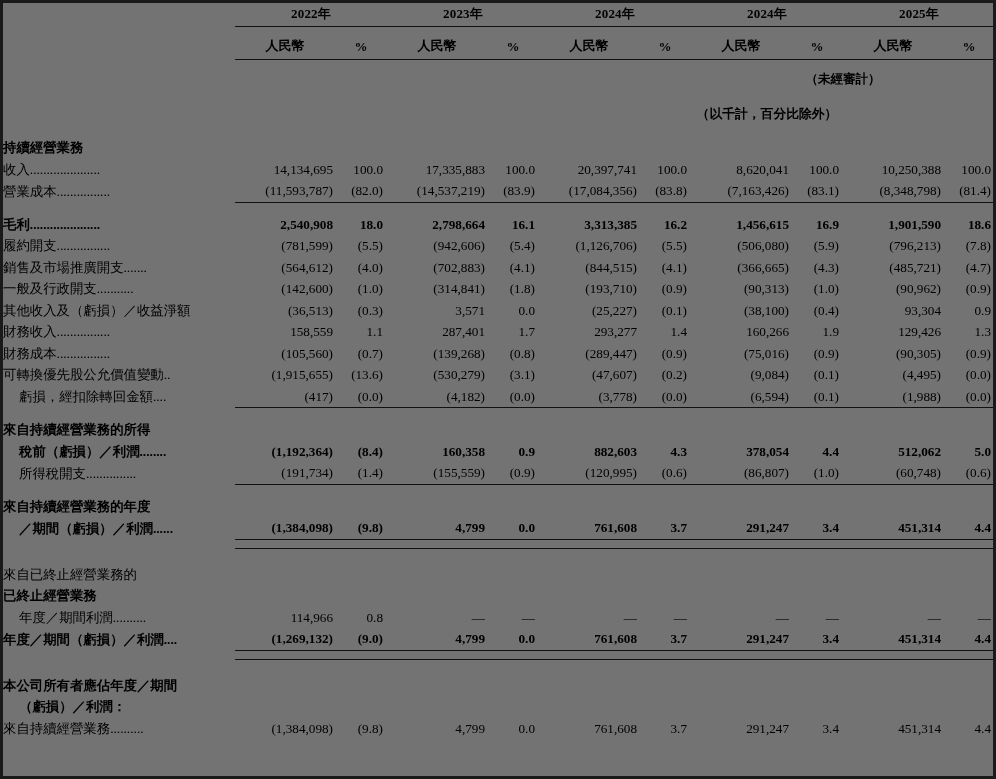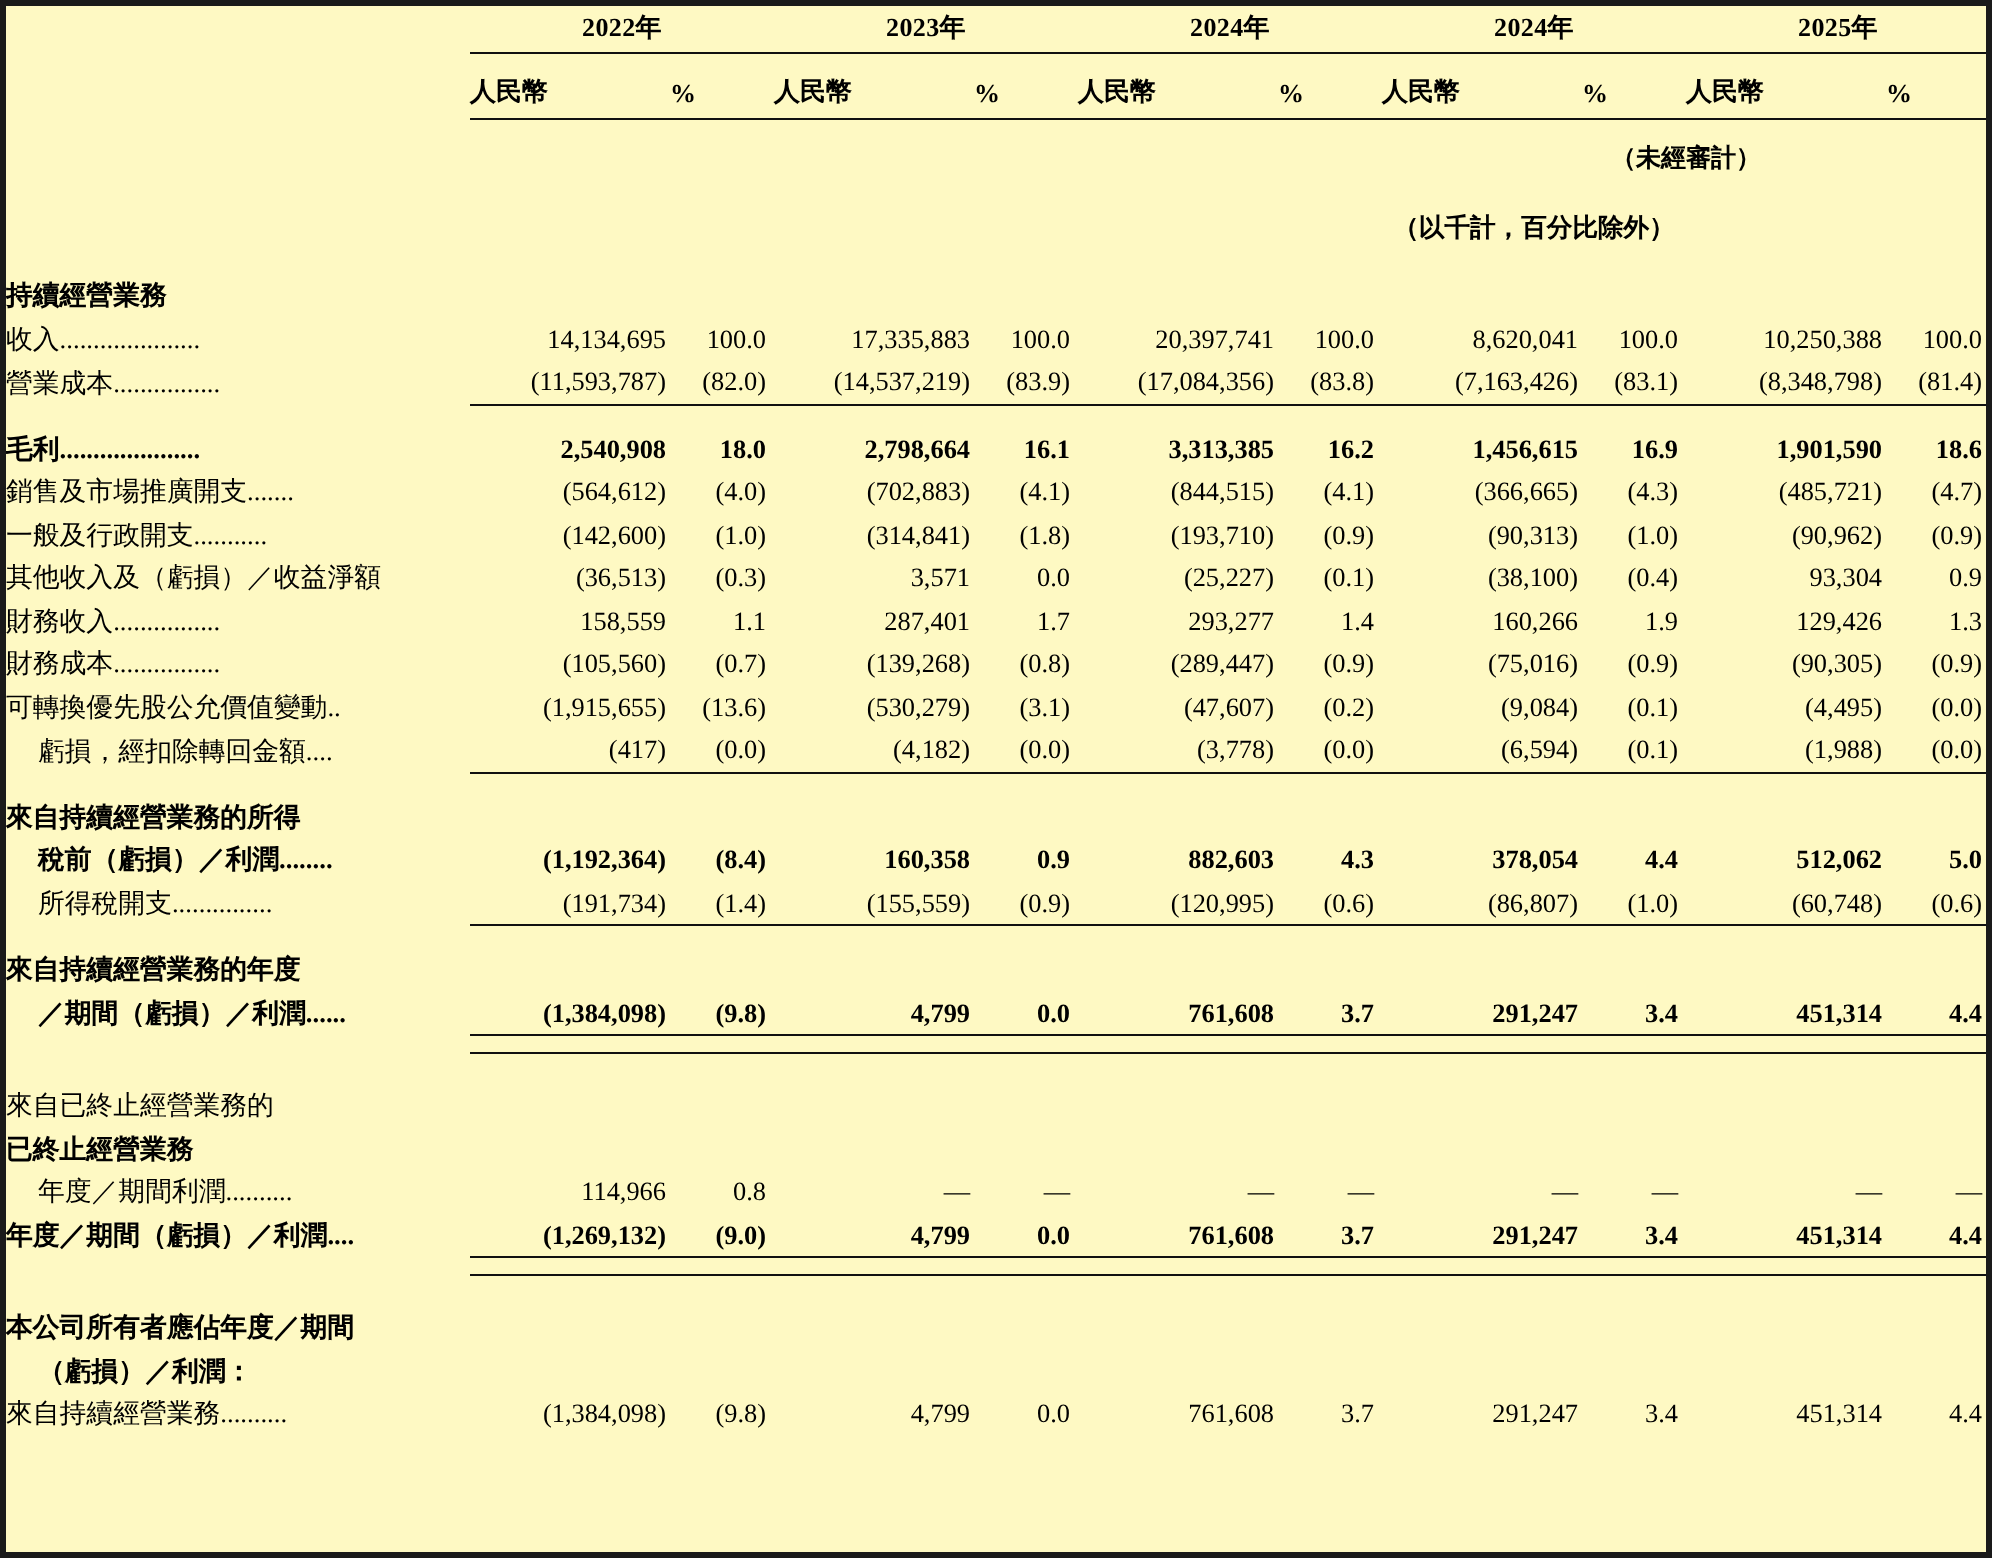--- a/index.html
+++ b/index.html
@@ -13,21 +13,21 @@
     font-family: "Liberation Serif", "DejaVu Serif", serif;
     color: #000000;
     overflow: hidden;
   }
   #page {
     position: relative;
     width: 996px;
     height: 779px;
     box-sizing: border-box;
     border: 3px solid #1a1a1a;
-    background: #fef9c3;
+    background: #737373;
     overflow: hidden;
   }
   table.fin {
     width: 100%;
     border-collapse: collapse;
     table-layout: fixed;
     font-size: 13.2px;
     margin-top: 2px;
   }
   col.c-label { width: 232px; }
@@ -45,21 +45,21 @@
     letter-spacing: .2px;
   }
   .rule-row td { height: 7px; }
   .rule {
     border-top: 1.3px solid #111;
     height: 0;
     font-size: 0;
     line-height: 0;
   }
   .sub-head {
-    text-align: left;
+    text-align: center;
     font-weight: bold;
     font-size: 13px;
     padding: 3px 0 4px 0;
   }
   .unaudited {
     text-align: center;
     font-weight: bold;
     font-size: 12.5px;
     padding-top: 4px;
     margin-top: 28px;
@@ -238,20 +238,33 @@
     <td class="num b">2,798,664</td>
     <td class="pct b">16.1</td>
     <td class="num b">3,313,385</td>
     <td class="pct b">16.2</td>
     <td class="num b">1,456,615</td>
     <td class="pct b">16.9</td>
     <td class="num b">1,901,590</td>
     <td class="pct b">18.6</td>
   </tr>
 
+  <tr class="tall">
+    <td class="label"><span>履約開支</span><span>................</span></td>
+    <td class="num">(781,599)</td>
+    <td class="pct">(5.5)</td>
+    <td class="num">(942,606)</td>
+    <td class="pct">(5.4)</td>
+    <td class="num">(1,126,706)</td>
+    <td class="pct">(5.5)</td>
+    <td class="num">(506,080)</td>
+    <td class="pct">(5.9)</td>
+    <td class="num">(796,213)</td>
+    <td class="pct">(7.8)</td>
+  </tr>
 
   <tr class="tall">
     <td class="label"><span>銷售及市場推廣開支</span><span>.......</span></td>
     <td class="num">(564,612)</td>
     <td class="pct">(4.0)</td>
     <td class="num">(702,883)</td>
     <td class="pct">(4.1)</td>
     <td class="num">(844,515)</td>
     <td class="pct">(4.1)</td>
     <td class="num">(366,665)</td>

